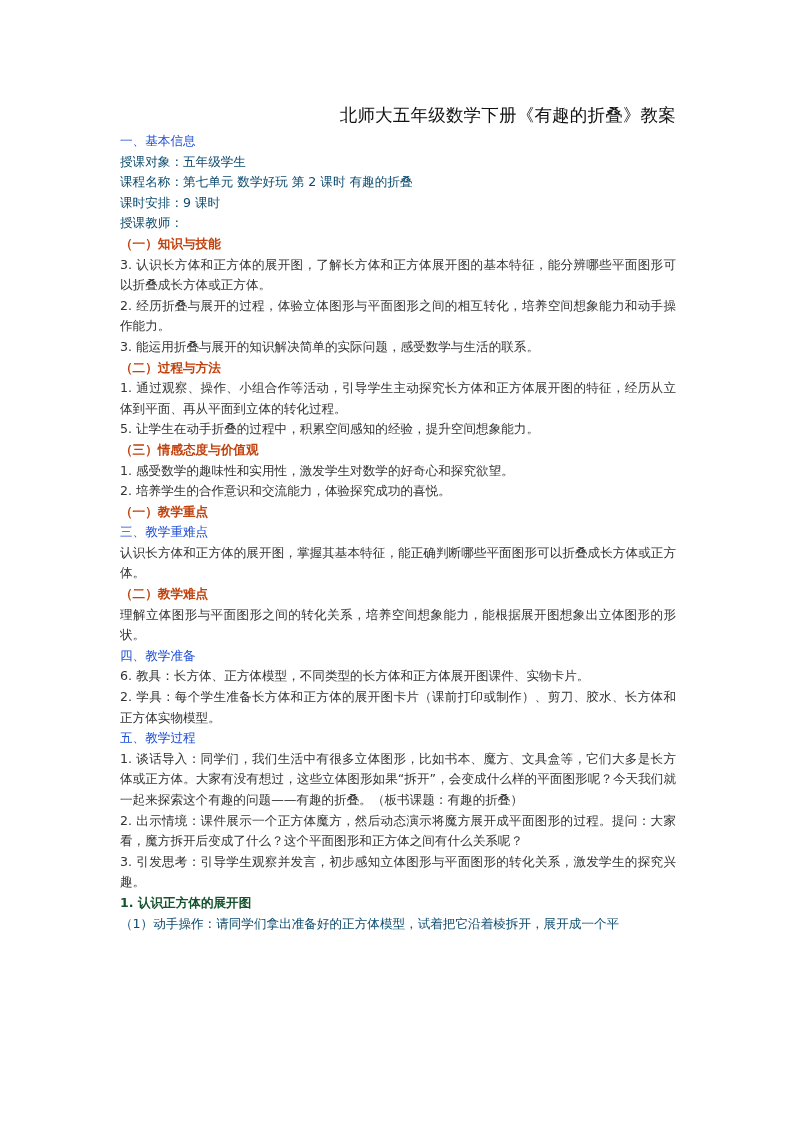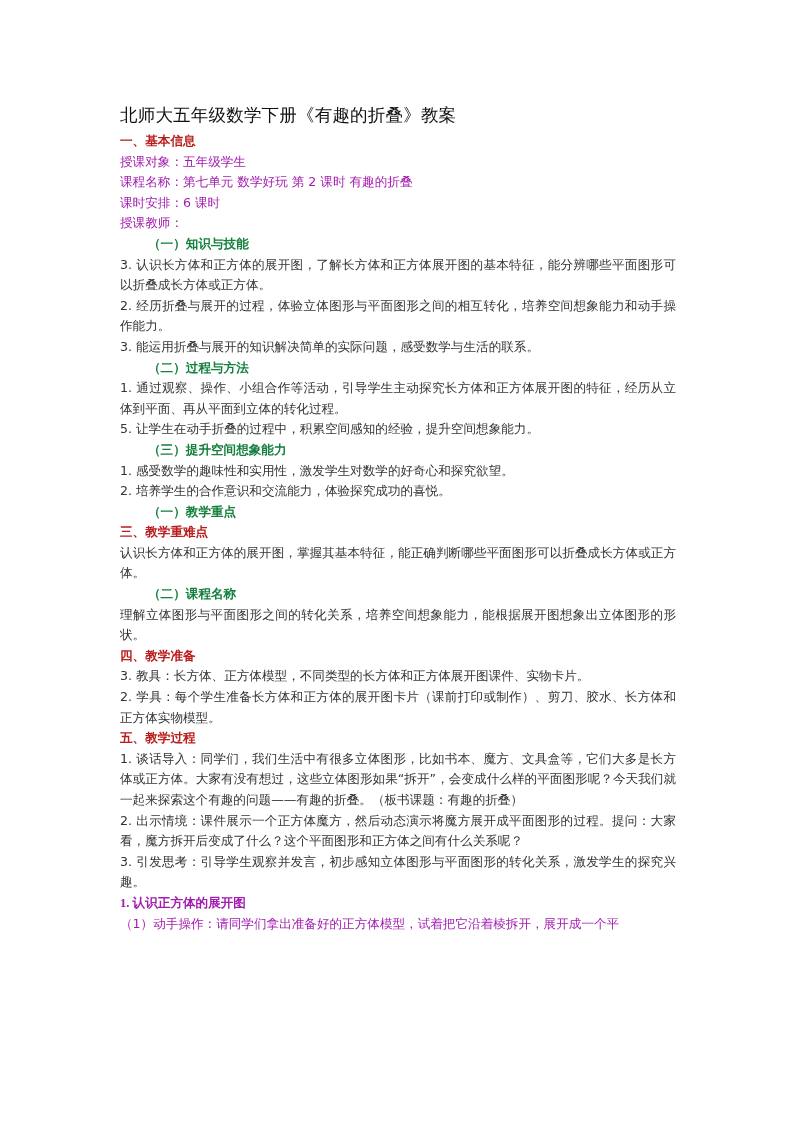--- a/index.html
+++ b/index.html
@@ -1,58 +1,58 @@
 <!DOCTYPE html>
 <html><head>
   <meta charset="utf-8">
   <style>
     html, body { margin: 0; padding: 0; background: #ffffff; }
     body { width: 794px; height: 1123px; position: relative; overflow: hidden;
            font-family: "DejaVu Sans", "Liberation Sans", sans-serif; color: #222; }
     .page { position: absolute; left: 120px; top: 100px; width: 556px; }
-    .title { text-align: left; font-size: 17.5px; color: #111; height: 30px; line-height: 30px; margin-bottom: 1px; letter-spacing: 0.2px; }
-    .line { font-size: 12.6px; line-height: 20.6px; color: #a21caf; white-space: normal; text-align: justify; }
-    .h1 { font-weight: bold; color: #b91c1c; }
-    .h2 { font-weight: bold; color: #15803d; margin-left: 28px; }
-    .h3 { font-weight: bold; color: #a21caf; font-family: Liberation Serif, serif; }
+    .title { text-align: right; font-size: 17.5px; color: #111; height: 30px; line-height: 30px; margin-bottom: 1px; letter-spacing: 0.2px; }
+    .line { font-size: 12.6px; line-height: 20.6px; color: #0c4a6e; white-space: normal; text-align: justify; }
+    .h1 { font-weight: normal; color: #1d4ed8; }
+    .h2 { font-weight: bold; color: #c2410c; }
+    .h3 { font-weight: bold; color: #14532d; }
     .para { font-size: 12.6px; line-height: 20.6px; color: #333; text-align: justify; text-align-last: left; }
   </style>
 </head>
 <body>
 
 <div class="page">
   <div class="title">北师大五年级数学下册《有趣的折叠》教案</div>
 
   <div class="line h1">一、基本信息</div>
   <div class="line">授课对象：五年级学生</div>
   <div class="line">课程名称：第七单元 数学好玩 第 2 课时 有趣的折叠</div>
-  <div class="line">课时安排：6 课时</div>
+  <div class="line">课时安排：9 课时</div>
   <div class="line">授课教师：</div>
 
   <div class="line h2">（一）知识与技能</div>
   <div class="para">3. 认识长方体和正方体的展开图，了解长方体和正方体展开图的基本特征，能分辨哪些平面图形可以折叠成长方体或正方体。</div>
   <div class="para">2. 经历折叠与展开的过程，体验立体图形与平面图形之间的相互转化，培养空间想象能力和动手操作能力。</div>
   <div class="para">3. 能运用折叠与展开的知识解决简单的实际问题，感受数学与生活的联系。</div>
 
   <div class="line h2">（二）过程与方法</div>
   <div class="para">1. 通过观察、操作、小组合作等活动，引导学生主动探究长方体和正方体展开图的特征，经历从立体到平面、再从平面到立体的转化过程。</div>
   <div class="para">5. 让学生在动手折叠的过程中，积累空间感知的经验，提升空间想象能力。</div>
 
-  <div class="line h2">（三）提升空间想象能力</div>
+  <div class="line h2">（三）情感态度与价值观</div>
   <div class="para">1. 感受数学的趣味性和实用性，激发学生对数学的好奇心和探究欲望。</div>
   <div class="para">2. 培养学生的合作意识和交流能力，体验探究成功的喜悦。</div>
 
   <div class="line h2">（一）教学重点</div>
   <div class="line h1">三、教学重难点</div>
   <div class="para">认识长方体和正方体的展开图，掌握其基本特征，能正确判断哪些平面图形可以折叠成长方体或正方体。</div>
-  <div class="line h2">（二）课程名称</div>
+  <div class="line h2">（二）教学难点</div>
   <div class="para">理解立体图形与平面图形之间的转化关系，培养空间想象能力，能根据展开图想象出立体图形的形状。</div>
 
   <div class="line h1">四、教学准备</div>
-  <div class="para">3. 教具：长方体、正方体模型，不同类型的长方体和正方体展开图课件、实物卡片。</div>
+  <div class="para">6. 教具：长方体、正方体模型，不同类型的长方体和正方体展开图课件、实物卡片。</div>
   <div class="para">2. 学具：每个学生准备长方体和正方体的展开图卡片（课前打印或制作）、剪刀、胶水、长方体和正方体实物模型。</div>
 
   <div class="line h1">五、教学过程</div>
   <div class="para">1. 谈话导入：同学们，我们生活中有很多立体图形，比如书本、魔方、文具盒等，它们大多是长方体或正方体。大家有没有想过，这些立体图形如果“拆开”，会变成什么样的平面图形呢？今天我们就一起来探索这个有趣的问题——有趣的折叠。（板书课题：有趣的折叠）</div>
   <div class="para">2. 出示情境：课件展示一个正方体魔方，然后动态演示将魔方展开成平面图形的过程。提问：大家看，魔方拆开后变成了什么？这个平面图形和正方体之间有什么关系呢？</div>
   <div class="para">3. 引发思考：引导学生观察并发言，初步感知立体图形与平面图形的转化关系，激发学生的探究兴趣。</div>
 
   <div class="line h3">1. 认识正方体的展开图</div>
   <div class="line" style="white-space:nowrap;overflow:hidden;">（1）动手操作：请同学们拿出准备好的正方体模型，试着把它沿着棱拆开，展开成一个平</div>
 </div>

